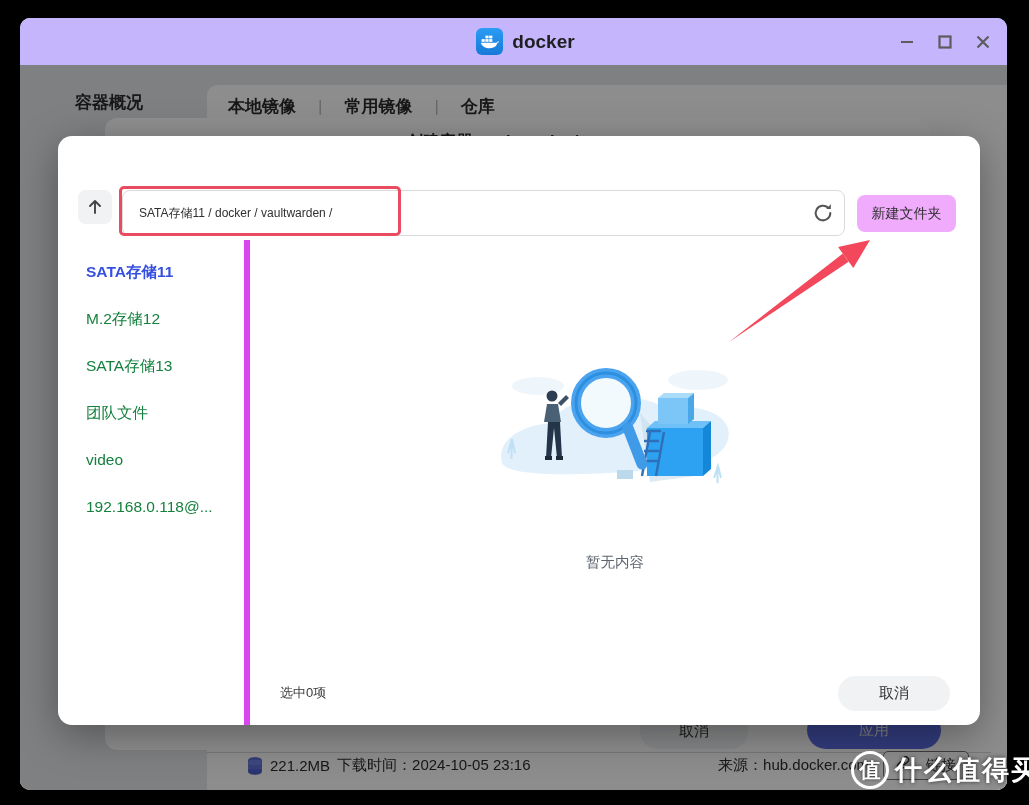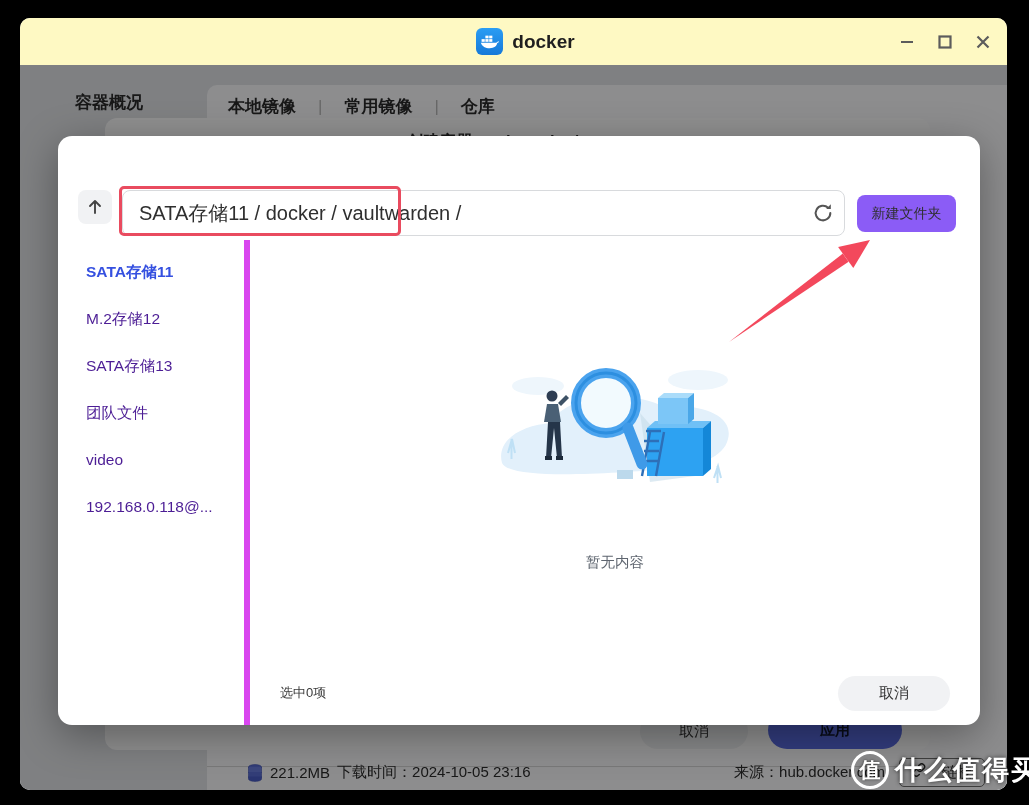--- a/index.html
+++ b/index.html
@@ -2,21 +2,21 @@
 <html><head>
 <meta charset="utf-8">
 <style>
   * { margin:0; padding:0; box-sizing:border-box; }
   html,body { width:1029px; height:805px; }
   body { background:#000; font-family:"Liberation Sans","DejaVu Sans",sans-serif; position:relative; overflow:hidden; }
 
   
   .window { position:absolute; left:20px; top:18px; width:987px; height:772px;
             border-radius:10px; overflow:hidden; background:#e9ebee; }
-  .titlebar { position:relative; height:47px; background:#fef9c3;
+  .titlebar { position:relative; height:47px; background:#c4b5fd;
               display:flex; align-items:center; justify-content:center; gap:9px;padding-left:24px; }
   .app-icon { width:27px; height:27px; border-radius:6px;
               background:linear-gradient(180deg,#2a9df4,#1679d8);
               display:flex; align-items:center; justify-content:center; }
   .win-title { font-size:19px; font-weight:bold; color:#1f1f1f; }
   .win-controls { position:absolute; right:16px; top:0; height:47px; display:flex; align-items:center; gap:21px; }
   .ctrl { width:17px; height:17px; display:flex; align-items:center; justify-content:center; cursor:pointer; }
 
   
   .app-content { position:relative; height:725px; }
@@ -27,50 +27,50 @@
   .bg-tabs { position:absolute; left:21px; top:10px; display:flex; align-items:center; gap:22px;
              font-size:17px; font-weight:bold; color:#2c2c2c;justify-content:center; }
   .tab-sep { color:#b9b9b9; font-weight:normal; }
   .bg-dialog { position:absolute; left:85px; top:53px; width:825px; height:632px;
                background:#ffffff; border-radius:12px; }
   .bg-dialog-header { text-align:center; padding-top:13px; font-size:16.5px; font-weight:bold; color:#2b2b2b; }
   .bg-dialog-chevron { position:absolute; right:28px; top:16px; }
   .bg-btn-cancel { position:absolute; left:535px; top:595px; width:108px; height:36px;
                    background:#f1f2f4; border-radius:18px; color:#333; font-size:15px;
                    display:flex; align-items:center; justify-content:center; }
-  .bg-btn-apply { position:absolute; left:663px; top:593px; width:134px; height:38px;
-                  background:#5a6be0; border-radius:19px; color:#0f172a; font-size:15px; font-weight:bold;
+  .bg-btn-apply { position:absolute; left:702px; top:593px; width:134px; height:38px;
+                  background:#5a6be0; border-radius:19px; color:#e5e5e5; font-size:15px; font-weight:normal;
                   display:flex; align-items:center; justify-content:center; }
-  .bg-info-row { position:absolute; left:0; right:0; bottom:0; height:24px;
+  .bg-info-row { position:absolute; left:0; right:16px; bottom:0; height:38px;
                  border-top:1px solid #d6d6d6; display:flex; align-items:center;
                  padding:0 22px 12px 40px; font-size:15px; color:#2d2d2d; }
   .bg-info-left { display:flex; align-items:center; gap:7px; }
   .bg-info-right { margin-left:auto; display:flex; align-items:center; gap:14px; }
   .link-btn { display:flex; align-items:flex-start; gap:16px; border:1px solid #6f6f6f;
               border-radius:5px; padding:4px 12px; font-size:15px; color:#2d2d2d; background:#fbfbfd; }
   .dim { position:absolute; inset:0; background:rgba(0,0,0,0.44); z-index:2; }
 
   
   .file-dialog { position:absolute; left:38px; top:71px; width:922px; height:589px;
                  background:#fff; border-radius:14px; z-index:3;
                  box-shadow:0 10px 40px rgba(0,0,0,0.35); }
   .up-btn { position:absolute; left:20px; top:54px; width:34px; height:34px;
             background:#f1f2f4; border-radius:8px; display:flex; align-items:center; justify-content:center;
             cursor:pointer; }
   .path-wrap { position:absolute; left:64px; top:54px; width:723px; height:46px; }
   .path-input { width:100%; height:100%; border:1px solid #d8dadd; border-radius:8px;
-                padding:0 44px 0 16px; font-size:20px; color:#2f2f2f; outline:none;
+                padding:0 44px 0 16px; font-size:12px; color:#2f2f2f; outline:none;
                 font-family:"Liberation Sans","DejaVu Sans",sans-serif; background:#fff; }
   .refresh-btn { position:absolute; right:11px; top:12px; width:22px; height:22px; cursor:pointer; }
   .new-folder-btn { position:absolute; left:799px; top:59px; width:99px; height:37px;
-                    background:#8b5cf6; border:none; border-radius:8px; font-size:14px; color:#2f2f2f;
+                    background:#f0abfc; border:none; border-radius:8px; font-size:14px; color:#2f2f2f;
                     font-family:"Liberation Sans","DejaVu Sans",sans-serif; cursor:pointer; }
   .dlg-body { position:absolute; left:0; right:0; top:104px; bottom:0; display:flex; }
   .dlg-side { width:192px; border-right:6px solid #d946ef; padding:20px 0 0 28px; }
-  .dlg-side li { list-style:none; font-size:15.5px; color:#4c1d95; margin-bottom:24px; line-height:23px;
+  .dlg-side li { list-style:none; font-size:15.5px; color:#15803d; margin-bottom:24px; line-height:23px;
                  cursor:pointer; white-space:nowrap; }
   .dlg-side li.selected { color:#3550e0; font-weight:bold; }
   .dlg-main { flex:1; position:relative; }
   .empty-wrap { text-align:center; margin-top:118px; }
   .empty-text { margin-top:46px; font-size:14.5px; color:#5f6670; }
   .dlg-footer { position:absolute; left:30px; right:30px; bottom:14px; height:36px;
                 display:flex; align-items:center; }
   .sel-count { font-size:13px; color:#3a3a3a; }
   .btn-cancel { margin-left:auto; width:112px; height:35px; background:#f1f2f4; border:none;
                 border-radius:18px; font-size:15px; color:#333;

